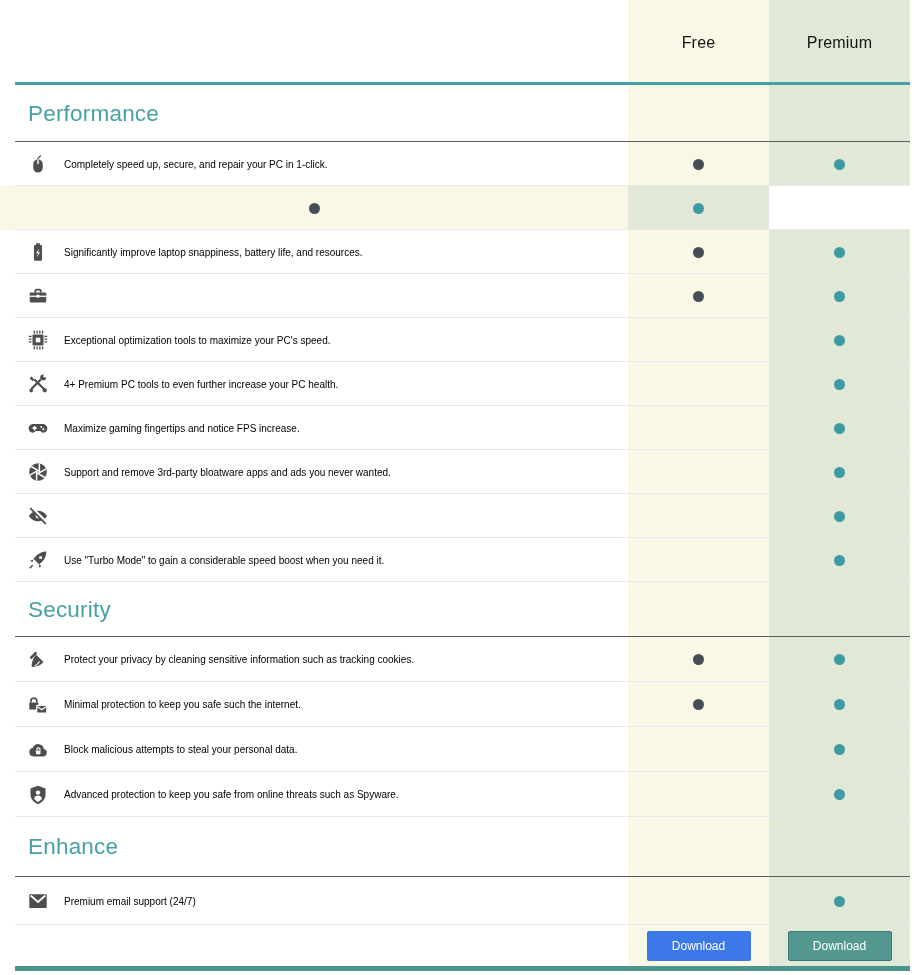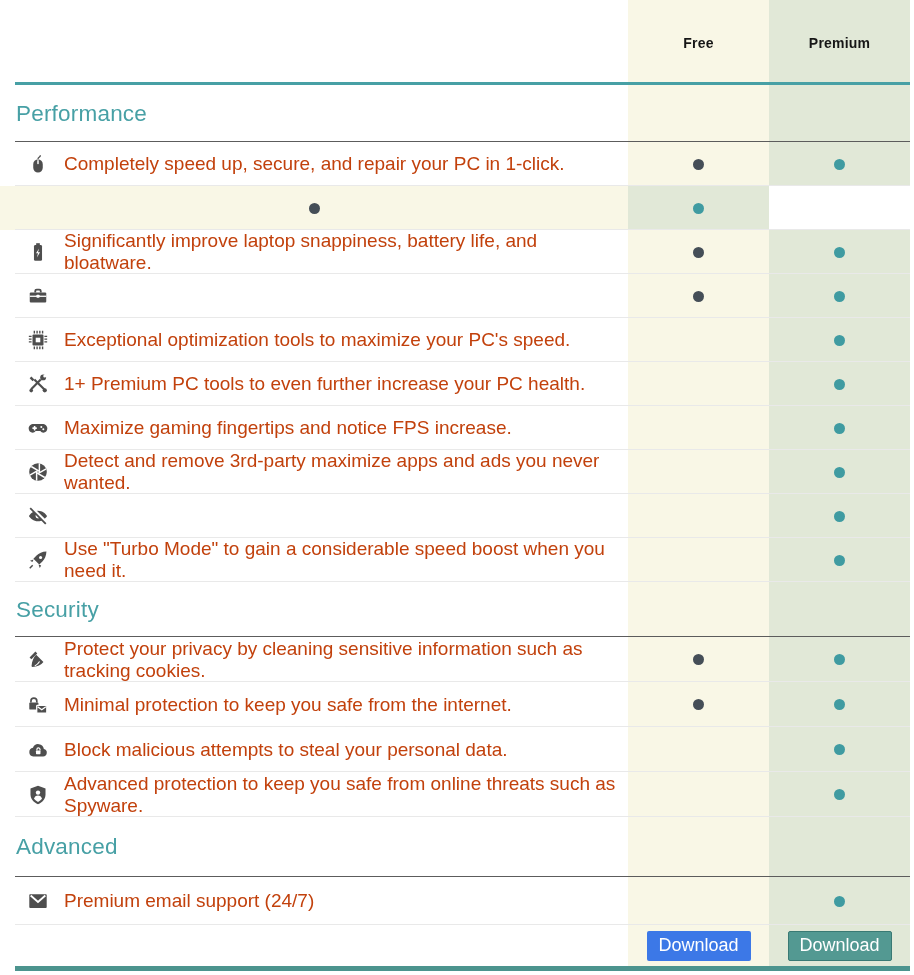--- a/index.html
+++ b/index.html
@@ -5,40 +5,40 @@
   html,body{margin:0;padding:0;background:#fff;}
   body{width:914px;height:975px;font-family:"Liberation Sans",sans-serif;-webkit-font-smoothing:antialiased;}
   .table{width:910px;}
   .row{display:grid;grid-template-columns:1fr 141px 141px;position:relative;}
   .cell{display:flex;align-items:center;justify-content:center;}
   .cell-free{background:var(--free-bg,#F9F7E6);}
   .cell-premium{background:var(--premium-bg,#E1E8D7);}
 
   .header-row{height:85px;}
   .header-row::after{content:"";position:absolute;left:15px;right:0;bottom:0;height:3px;background:var(--accent-teal,#47A0A5);}
-  .col-label{font-size:14px;font-weight:bold;color:#161616;letter-spacing:.2px;}
+  .col-label{font-size:16px;font-weight:normal;color:#161616;letter-spacing:.2px;}
 
   .section-row::after{content:"";position:absolute;left:15px;right:0;bottom:0;height:1px;background:#5C5C5C;}
   .sh0{height:57px}.sh1{height:55px}.sh2{height:60px}
-  .section-title{margin:0;font-size:22.5px;font-weight:400;color:var(--accent-teal,#47A0A5);padding-left:16px;letter-spacing:.2px;}
+  .section-title{margin:12px;font-size:22.5px;font-weight:400;color:var(--accent-teal,#47A0A5);padding-left:16px;letter-spacing:.2px;}
 
   .feature-row::after{content:"";position:absolute;left:15px;right:0;bottom:0;height:1px;background:#E9E9E9;}
   .s0{height:44px}.s1{height:45px}.s2{height:48px}
   .cell-left{display:flex;align-items:center;}
   .feature-row .cell-left{padding-left:27px;gap:15px;}
-  .feature-text{font-size:19px;color:#c2410c;}
+  .feature-text{font-size:10px;color:#000000;}
   .icon{width:22px;height:22px;display:inline-flex;flex:none;align-items:center;justify-content:center;}
   .icon svg{width:22px;height:22px;}
 
   .dot{width:11px;height:11px;border-radius:50%;}
   .free-dot{background:var(--free-dot,#454E57);}
   .premium-dot{background:var(--premium-dot,#3F9BA1);}
 
   .button-row{height:41px;}
-  .dl-btn{width:104px;height:30px;border:none;border-radius:2px;color:#fff;font-size:18px;font-family:inherit;cursor:pointer;box-sizing:border-box;}
+  .dl-btn{width:104px;height:30px;border:none;border-radius:2px;color:#fff;font-size:12px;font-family:inherit;cursor:pointer;box-sizing:border-box;}
   .free-btn{background:var(--free-button-bg,#3C78E7);}
   .premium-btn{background:var(--premium-button-bg,#539992);border:1px solid var(--premium-button-border,#3A7A74);}
 
   .bottom-bar{height:5px;margin-left:15px;width:895px;background:var(--bottom-bar,#4C948E);}
 </style>
 </head>
 <body>
 
 <div class="table">
 
@@ -91,21 +91,21 @@
 
   <div class="row feature-row s0">
     <div class="cell-left">
       <span class="icon">
             <svg viewBox="0 0 24 24">
               <rect x="10" y="2.4" width="4" height="2.6" fill="#4E4E4E"></rect>
               <rect x="7.6" y="4.4" width="8.8" height="17.2" rx="1.5" fill="#4E4E4E"></rect>
               <path d="M13.2 8.2l-3.4 5.2h2.2l-1.2 4.6 3.4-5.6H12z" fill="#fff"></path>
             </svg>
           </span>
-      <span class="feature-text">Significantly improve laptop snappiness, battery life, and bloatware.</span>
+      <span class="feature-text">Significantly improve laptop snappiness, battery life, and resources.</span>
     </div>
     <div class="cell cell-free">
           <span class="dot free-dot"></span>
         </div>
     <div class="cell cell-premium">
           <span class="dot premium-dot"></span>
         </div>
   </div>
 
   <div class="row feature-row s0">
@@ -152,21 +152,21 @@
             <svg viewBox="0 0 24 24">
               <path d="M4.5 17.8L15 7.2" stroke="#4E4E4E" stroke-width="2.4" fill="none"></path>
               <circle cx="17.6" cy="4.8" r="3.2" fill="#4E4E4E"></circle>
               <circle cx="19.4" cy="3.2" r="1.7" fill="#fff"></circle>
               <path d="M8 7l11 11" stroke="#4E4E4E" stroke-width="2.4" fill="none"></path>
               <path d="M4.8 3.8l3.2 3.2-1.9 1.9L2.9 5.7z" fill="#4E4E4E"></path>
               <circle cx="19.4" cy="18.9" r="2.3" fill="#4E4E4E"></circle>
               <circle cx="4.6" cy="19.2" r="2" fill="#4E4E4E"></circle>
             </svg>
           </span>
-      <span class="feature-text">1+ Premium PC tools to even further increase your PC health.</span>
+      <span class="feature-text">4+ Premium PC tools to even further increase your PC health.</span>
     </div>
     <div class="cell cell-free"></div>
     <div class="cell cell-premium">
           <span class="dot premium-dot"></span>
         </div>
   </div>
 
   <div class="row feature-row s0">
     <div class="cell-left">
       <span class="icon">
@@ -194,21 +194,21 @@
               <g stroke="#fff" stroke-width="1.6">
                 <path d="M13.5 12.5V2.6"></path>
                 <path transform="rotate(60 12 12)" d="M13.5 12.5V2.6"></path>
                 <path transform="rotate(120 12 12)" d="M13.5 12.5V2.6"></path>
                 <path transform="rotate(180 12 12)" d="M13.5 12.5V2.6"></path>
                 <path transform="rotate(240 12 12)" d="M13.5 12.5V2.6"></path>
                 <path transform="rotate(300 12 12)" d="M13.5 12.5V2.6"></path>
               </g>
             </svg>
           </span>
-      <span class="feature-text">Detect and remove 3rd-party maximize apps and ads you never wanted.</span>
+      <span class="feature-text">Support and remove 3rd-party bloatware apps and ads you never wanted.</span>
     </div>
     <div class="cell cell-free"></div>
     <div class="cell cell-premium">
           <span class="dot premium-dot"></span>
         </div>
   </div>
 
   <div class="row feature-row s0">
     <div class="cell-left">
       <span class="icon">
@@ -274,21 +274,21 @@
   <div class="row feature-row s1">
     <div class="cell-left">
       <span class="icon">
             <svg viewBox="0 0 24 24">
               <path d="M4.3 9.4V7.7a3.2 3.2 0 0 1 6.4 0v1.7" fill="none" stroke="#4E4E4E" stroke-width="1.8"></path>
               <rect x="2.5" y="9.4" width="10" height="7.6" rx="1" fill="#4E4E4E"></rect>
               <rect x="10.6" y="12.4" width="11" height="8.6" rx=".8" fill="#4E4E4E" stroke="#fff" stroke-width="1.4"></rect>
               <path d="M11.6 13.8l4.5 3.4 4.5-3.4" fill="none" stroke="#fff" stroke-width="1.4"></path>
             </svg>
           </span>
-      <span class="feature-text">Minimal protection to keep you safe from the internet.</span>
+      <span class="feature-text">Minimal protection to keep you safe such the internet.</span>
     </div>
     <div class="cell cell-free">
           <span class="dot free-dot"></span>
         </div>
     <div class="cell cell-premium">
           <span class="dot premium-dot"></span>
         </div>
   </div>
 
   <div class="row feature-row s1">
@@ -320,21 +320,21 @@
       <span class="feature-text">Advanced protection to keep you safe from online threats such as Spyware.</span>
     </div>
     <div class="cell cell-free"></div>
     <div class="cell cell-premium">
           <span class="dot premium-dot"></span>
         </div>
   </div>
 
   <div class="row section-row sh2">
     <div class="cell-left">
-      <h2 class="section-title">Advanced</h2>
+      <h2 class="section-title">Enhance</h2>
     </div>
     <div class="cell cell-free"></div>
     <div class="cell cell-premium"></div>
   </div>
 
   <div class="row feature-row s2">
     <div class="cell-left">
       <span class="icon">
             <svg viewBox="0 0 24 24">
               <rect x="2.5" y="4.5" width="19" height="15" rx="1" fill="#4E4E4E"></rect>

